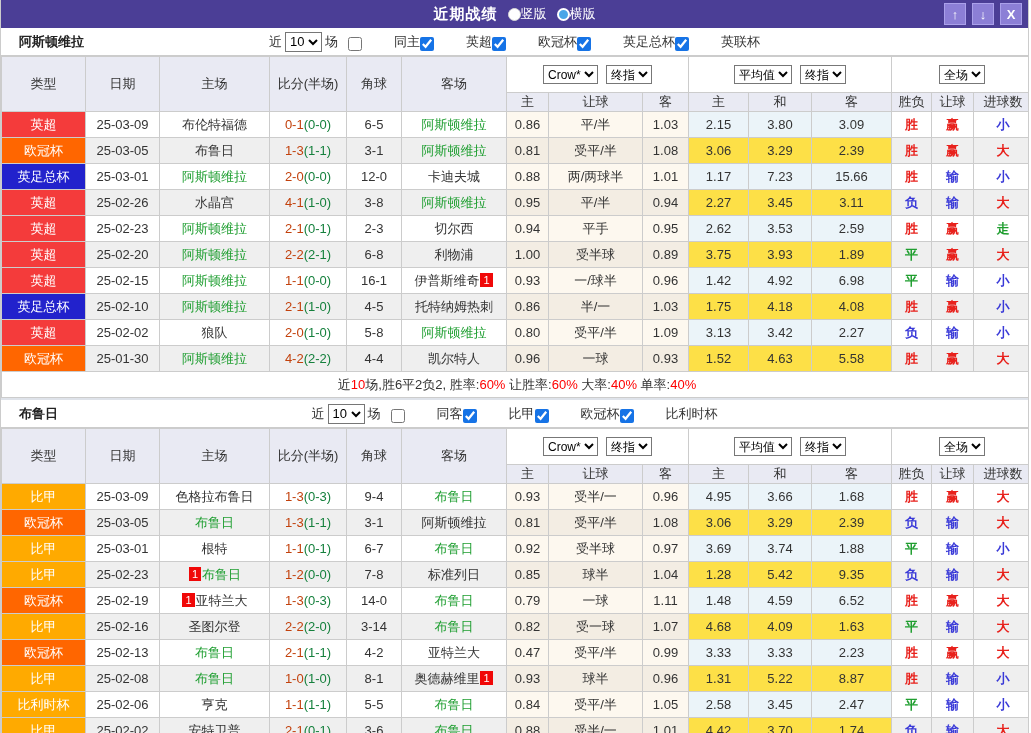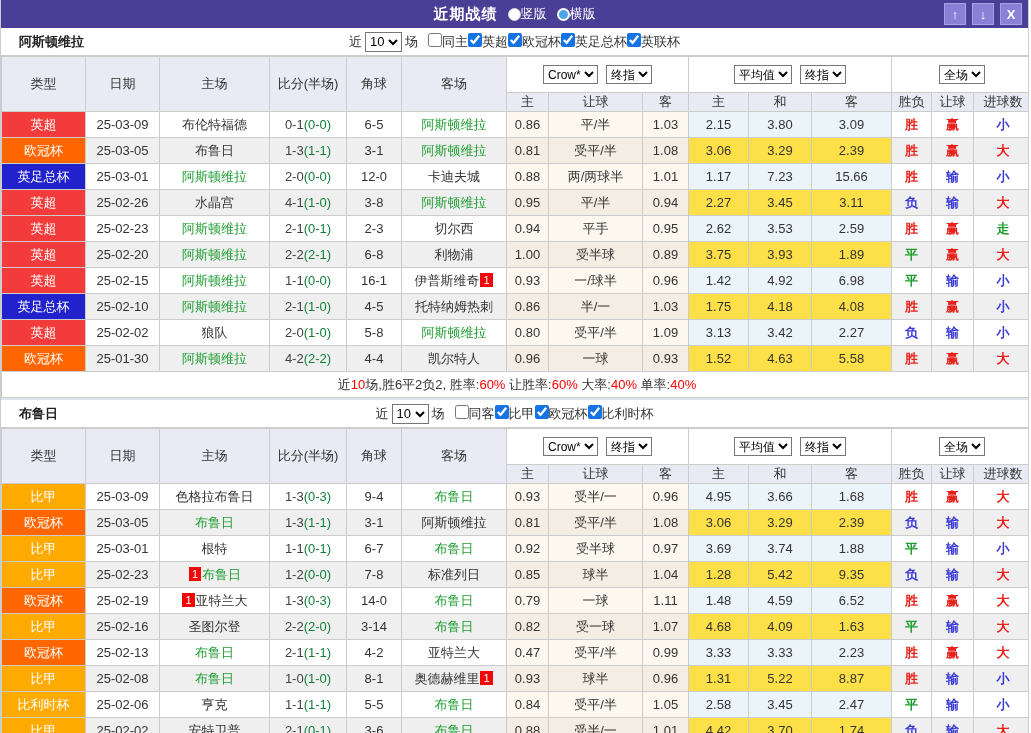--- a/index.html
+++ b/index.html
@@ -16,40 +16,40 @@
   .radio-dot.sel { background:#fff; border:1px solid #d8d8d8; }
   .radio-dot.unsel { background:#4aa6e8; border:2px solid #fff; }
   .topbar-btns { position:absolute; right:6px; top:3px; display:flex; gap:6px; }
   .tb-btn { width:22px; height:22px; background:#8c7fd6; border:1px solid #aaa0ea; color:#fff; font-size:13px; font-weight:bold; display:flex; align-items:center; justify-content:center; cursor:pointer; }
 
   
   .filter-row { height:28px; position:relative; display:flex; align-items:center; justify-content:center; background:#fff; border-bottom:1px solid #ccc; }
   .team-label { position:absolute; left:18px; font-size:13px; font-weight:bold; color:#222; }
   .filter-group { display:flex; align-items:center; font-size:13px; color:#333; }
   .filter-group select { margin:0 3px; font-size:13px; height:20px; border:1px solid #767676; background:#fff; }
-  .chk-label { display:flex; align-items:flex-start; margin-left:0; cursor:pointer; }
+  .chk-label { display:flex; align-items:flex-end; margin-left:0; cursor:pointer;gap:32px; }
   .chk-label input { width:14px; height:14px; accent-color:#1673e6; margin:0; }
   .chk-gap { width:10px; }
 
   
   table { border-collapse:collapse; table-layout:fixed; width:1031px; font-size:13px; }
   td, th { border:1px solid #ccc; text-align:center; vertical-align:middle; overflow:hidden; white-space:nowrap; }
   th { font-weight:normal; color:#333; background:#e9eaf3; height:19px; }
   .dd-row td { background:#fff; height:21px; border-bottom:1px solid #ccc; }
   .dd-row select { font-size:12px; height:19px; border:1px solid #777; background:#fff; margin:8px 4px; }
   td.left-head { background:#e9eaf3; color:#333; }
   tbody td { height:26px; color:#333; }
   tr.r-odd td { background:#fff; }
   tr.r-even td { background:#efefef; }
   tr.r-odd td.col-crow { background:#fdf8ef; }
   tr.r-even td.col-crow { background:#f3ede3; }
   tr.r-odd td.col-avg { background:#ebf4f9; }
   tr.r-even td.col-avg { background:#fde047; }
   td.col-league { color:#fff; font-size:13px; }
-  .score-ft { color:#404040; }
+  .score-ft { color:#c2410c; }
   .score-ht { color:#15803d; }
   .team-hl { color:#1e9e30; }
   .red-badge { display:inline-block; background:#f00808; color:#fff; font-size:11px; line-height:14px; padding:0 3px; margin:0 1px; vertical-align:1px; }
   .res { font-weight:bold; }
   .c-red { color:#e8211c; }
   .c-blue { color:#3a3ad8; }
   .c-green { color:#1f9e2f; }
   .summary-td { height:26px; font-size:13px; color:#333; background:#fff; }
   .sum-red { color:#f00; }
   .sec-divider { height:2px; background:#dfe3ea; }

